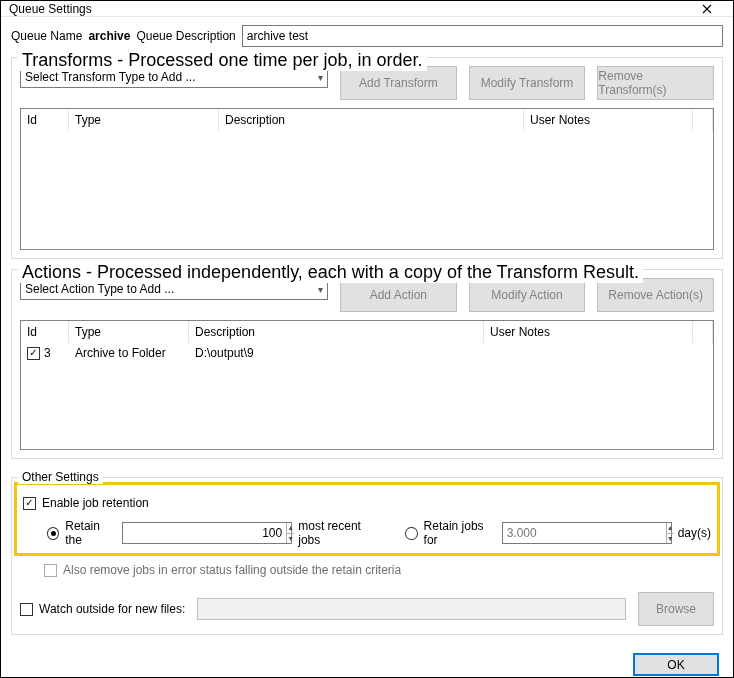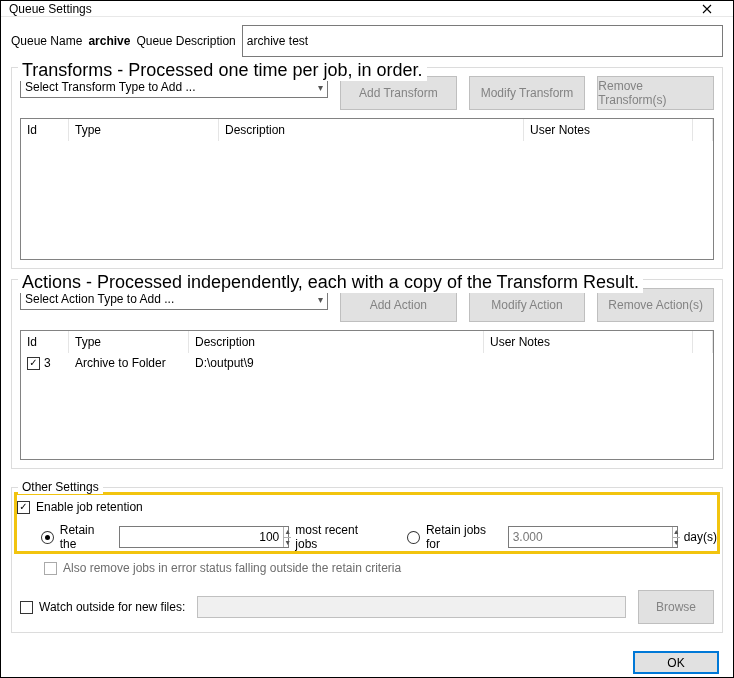--- a/index.html
+++ b/index.html
@@ -5,41 +5,41 @@
 *{box-sizing:border-box;font-family:'Segoe UI',Tahoma,sans-serif;font-size:12px;margin:0;padding:0}
 body{background:#fff;width:734px;height:678px;border:1px solid #000;overflow:hidden}
 .titlebar{display:flex;align-items:center;justify-content:space-between;height:16px;padding:0 8px;border-bottom:1px solid #e8e8e8}
 .titlebar .title{font-size:12px}
 .close{width:36px;height:28px;display:flex;align-items:center;justify-content:center;cursor:pointer}
 .close svg{width:10px;height:10px}
 .body{padding:8px 10px}
 .namerow{display:flex;align-items:center;gap:6px;margin-bottom:10px}
 .namerow .lbl{white-space:nowrap}
 .namerow .bold{font-weight:600}
-.namerow input{flex:1;height:32px;border:1px solid #7a7a7a;padding:0 4px}
+.namerow input{flex:1;height:22px;border:1px solid #7a7a7a;padding:0 4px}
 .fieldset{border:1px solid #dcdcdc;padding:8px;position:relative;margin-bottom:10px}
 .legend{position:absolute;top:-8px;left:6px;background:#fff;padding:0 4px;font-size:18px}
 .row{display:flex;gap:12px;margin-bottom:8px}
 .dropdown{width:308px;height:22px;border:1px solid #7a7a7a;display:flex;align-items:center;justify-content:space-between;padding:0 4px;background:#fff}
 .dropdown .arrow{font-size:10px;color:#555}
 .btn{flex:1;height:34px;border:1px solid #bfbfbf;background:#e1e1e1;color:#838383;display:flex;align-items:center;justify-content:center}
 .table{border:1px solid #828282;background:#fff}
 .thead{display:flex;height:22px;align-items:center}
 .th{padding:0 6px;border-right:1px solid #e5e5e5;height:100%;display:flex;align-items:center;color:#000}
 .tbody{min-height:118px}
 .tbody.short{min-height:106px}
 .tr{display:flex;height:20px;align-items:center}
 .td{padding:0 6px;display:flex;align-items:center;gap:4px}
 .checkbox{width:13px;height:13px;border:1px solid #333;display:inline-flex;align-items:center;justify-content:center;background:#fff}
 .checkbox.checked::after{content:"✓";font-size:10px;line-height:10px}
 .radio{width:13px;height:13px;border:1px solid #333;border-radius:50%;display:inline-flex;align-items:center;justify-content:center;background:#fff}
 .radio.checked::after{content:"";width:5px;height:5px;background:#000;border-radius:50%}
 .os{position:relative;border:1px solid #dcdcdc;padding:10px 8px 8px;margin-top:18px}
 .oslegend{position:absolute;top:-8px;left:6px;background:#fff;padding:0 4px}
-.hl{border:3px solid #f2c40f;margin:-6px -6px 2px -6px}
+.hl{border:3px solid #f2c40f;padding:6px;margin:-6px -6px 2px -6px}
 .line{display:flex;align-items:center;gap:6px;min-height:24px}
 .indent{margin-left:24px}
 .numinput{display:flex;border:1px solid #7a7a7a;height:22px;width:170px}
 .numinput input{border:none;text-align:right;padding:0 4px;flex:1;outline:none}
 .numinput.disabled{background:#fff;color:#777}
 .numinput.disabled input{color:#777;background:#fff}
 .spin{width:16px;border-left:1px solid #b0b0b0;display:flex;flex-direction:column}
 .spin div{flex:1;display:flex;align-items:center;justify-content:center;font-size:7px;color:#555;border-bottom:1px solid #b0b0b0}
 .spin div:last-child{border-bottom:none}
 .folderinput{flex:1;height:22px;border:1px solid #c0c0c0;background:#f0f0f0;margin:0 6px}

